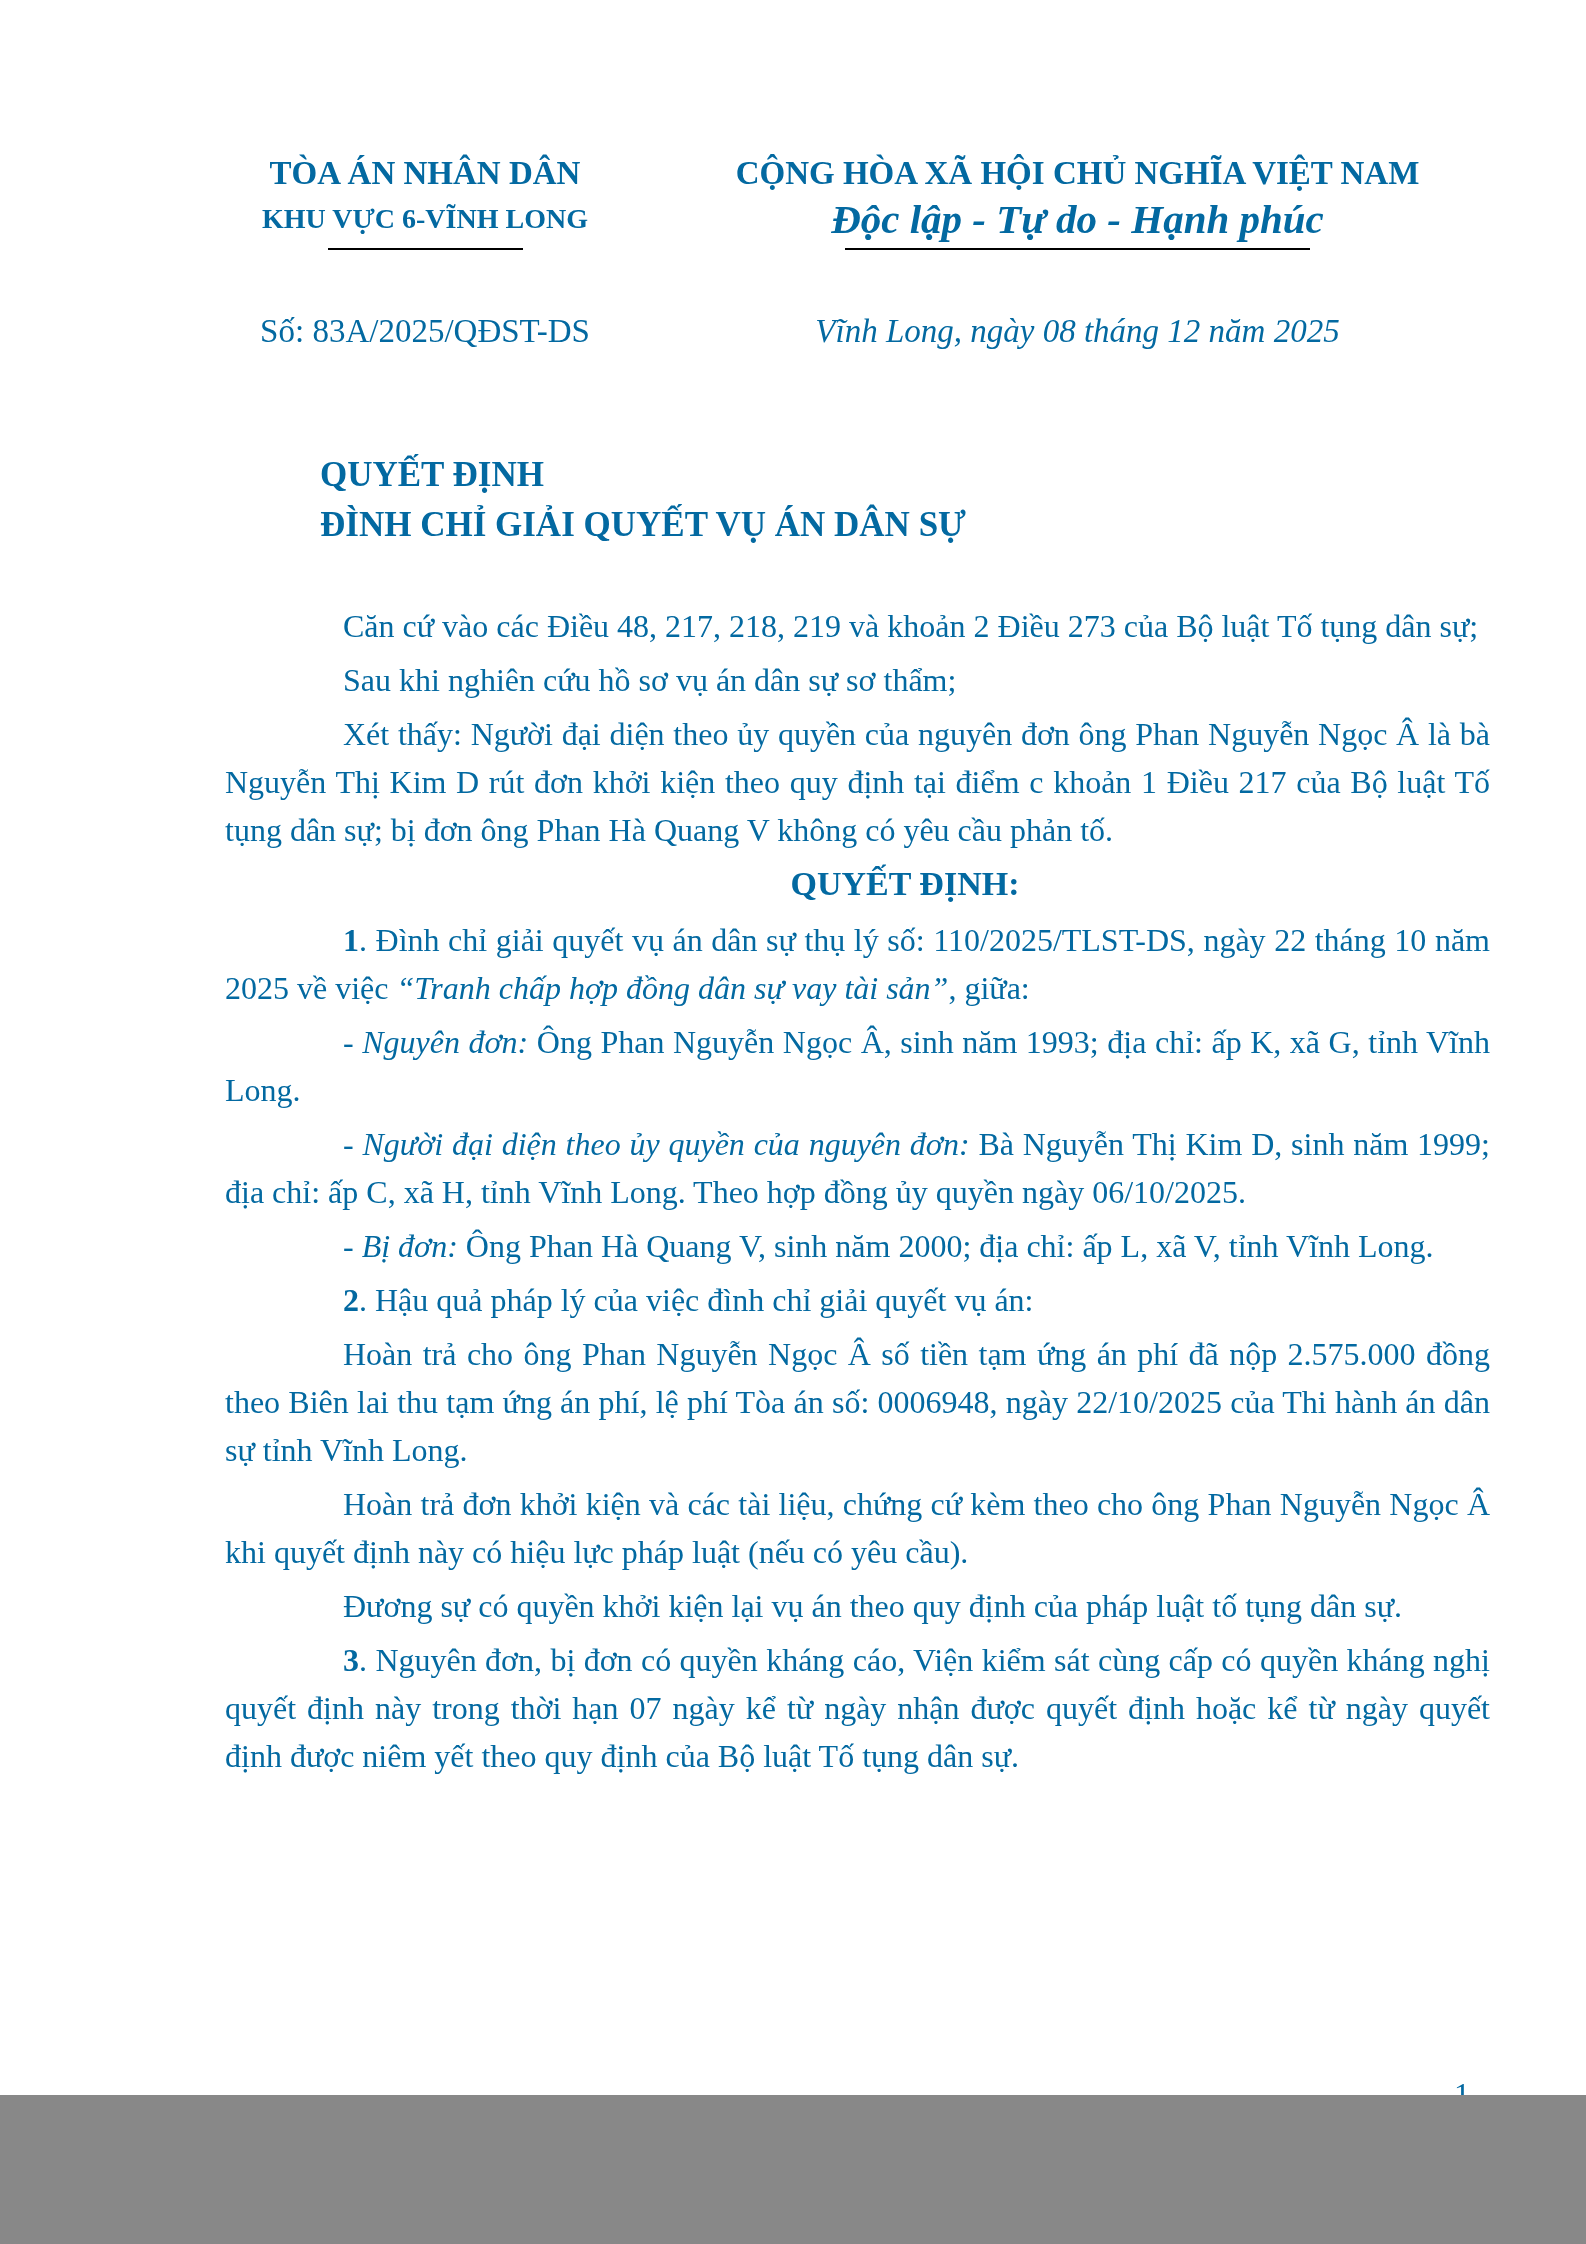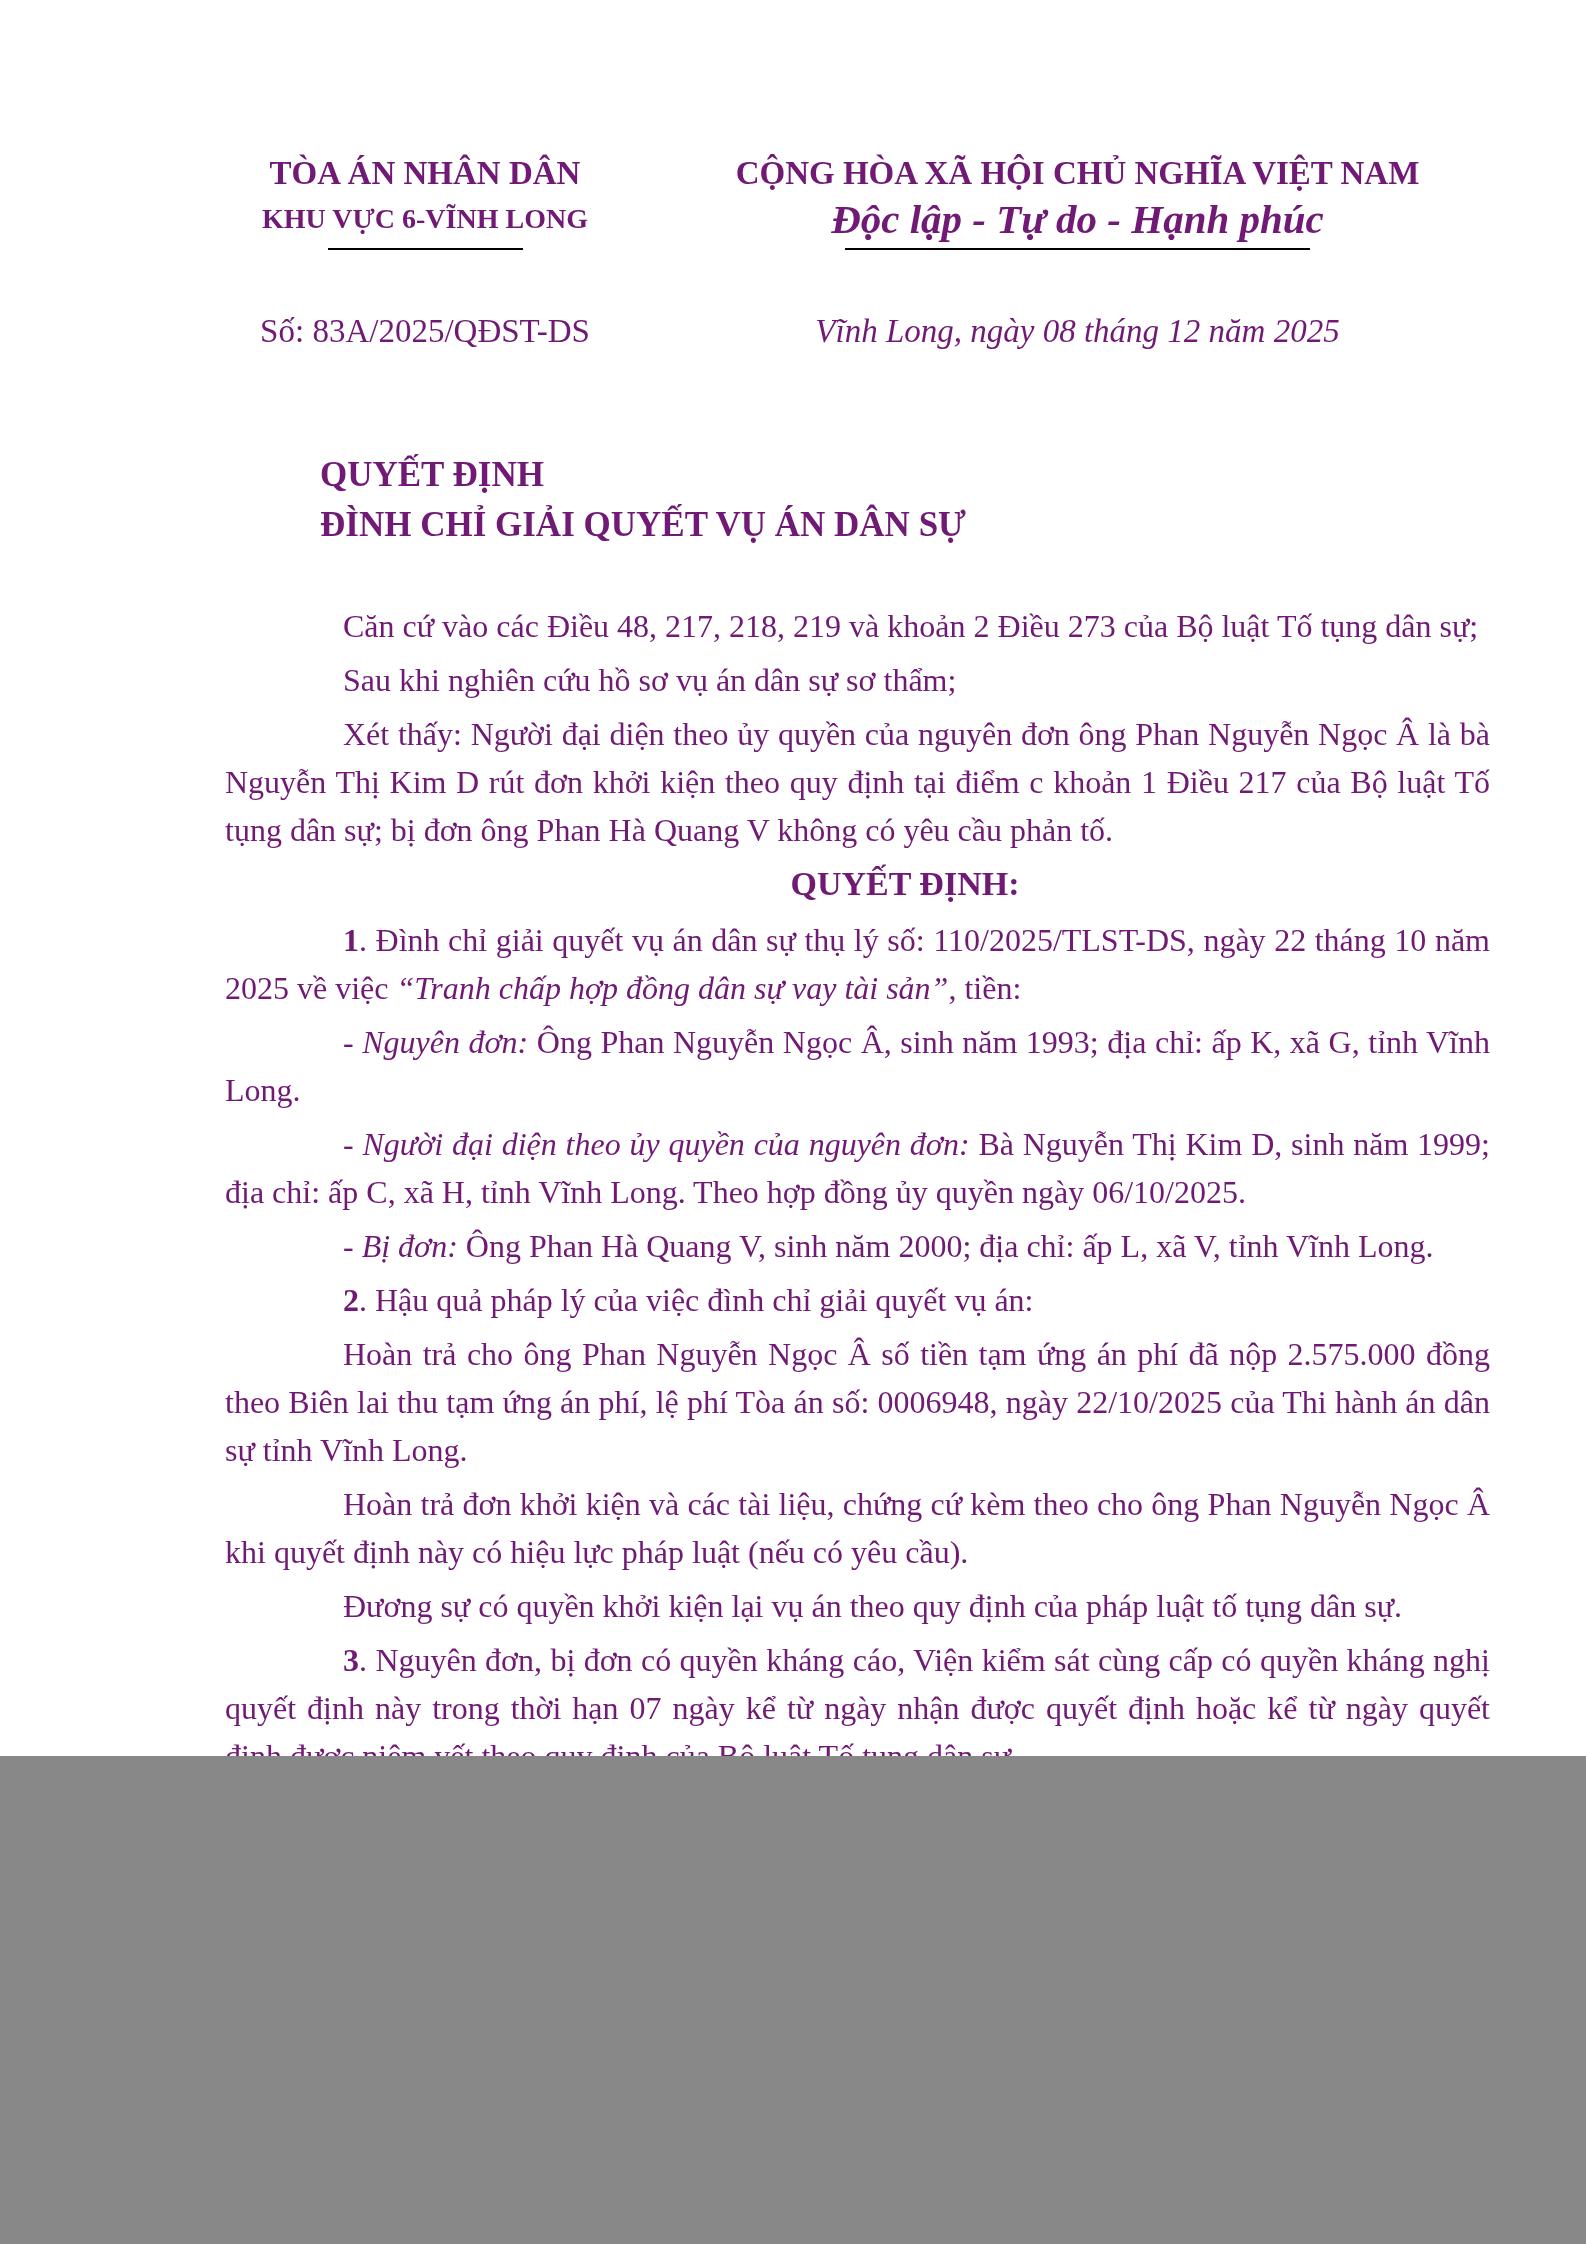--- a/index.html
+++ b/index.html
@@ -1,18 +1,18 @@
 <!DOCTYPE html>
 <html lang="vi"><head>
 <meta charset="utf-8">
 <style>
   html,body{margin:0;padding:0;background:#888;}
   .page{
-    width:1586px;height:1756px;background:#ffffff;position:relative;
-    font-family:"Liberation Serif","DejaVu Serif",serif;color:#701a75;
+    width:1586px;height:2095px;background:#ffffff;position:relative;
+    font-family:"Liberation Serif","DejaVu Serif",serif;color:#0369a1;
     box-sizing:border-box;padding:150px 96px 0 225px;margin:0 auto;
     overflow:hidden;
   }
   .header{display:flex;}
   .header-left{width:400px;text-align:center;flex:none;}
   .header-right{flex:1;margin-left:40px;text-align:center;}
   .hl1{font-size:33px;font-weight:bold;line-height:46px;white-space:nowrap;}
   .hl2{font-size:28px;font-weight:bold;line-height:46px;white-space:nowrap;}
   .hr1{font-size:33px;font-weight:bold;line-height:46px;white-space:nowrap;}
   .hr2{font-size:41px;font-weight:bold;line-height:46px;white-space:nowrap;font-style:italic;}
@@ -56,21 +56,21 @@
   <div class="title-block">
     <div>QUYẾT ĐỊNH</div>
     <div>ĐÌNH CHỈ GIẢI QUYẾT VỤ ÁN DÂN SỰ</div>
   </div>
 
   <div class="body" id="doc-body">
       <div class="p"><span>Căn cứ vào các Điều 48, 217, 218, 219 và khoản 2 Điều 273 của Bộ luật Tố tụng dân sự;</span></div>
       <div class="p"><span>Sau khi nghiên cứu hồ sơ vụ án dân sự sơ thẩm;</span></div>
       <div class="p"><span>Xét thấy: Người đại diện theo ủy quyền của nguyên đơn ông Phan Nguyễn Ngọc Â là bà Nguyễn Thị Kim D rút đơn khởi kiện theo quy định tại điểm c khoản 1 Điều 217 của Bộ luật Tố tụng dân sự; bị đơn ông Phan Hà Quang V không có yêu cầu phản tố.</span></div>
       <div class="h"><span>QUYẾT ĐỊNH:</span></div>
-      <div class="p"><span class="b">1</span><span>. Đình chỉ giải quyết vụ án dân sự thụ lý số: 110/2025/TLST-DS, ngày 22 tháng 10 năm 2025 về việc </span><span class="i">“Tranh chấp hợp đồng dân sự vay tài sản”</span><span>, tiền:</span></div>
+      <div class="p"><span class="b">1</span><span>. Đình chỉ giải quyết vụ án dân sự thụ lý số: 110/2025/TLST-DS, ngày 22 tháng 10 năm 2025 về việc </span><span class="i">“Tranh chấp hợp đồng dân sự vay tài sản”</span><span>, giữa:</span></div>
       <div class="p"><span class="i">- Nguyên đơn: </span><span>Ông Phan Nguyễn Ngọc Â, sinh năm 1993; địa chỉ: ấp K, xã G, tỉnh Vĩnh Long.</span></div>
       <div class="p"><span class="i">- Người đại diện theo ủy quyền của nguyên đơn: </span><span>Bà Nguyễn Thị Kim D, sinh năm 1999; địa chỉ: ấp C, xã H, tỉnh Vĩnh Long. Theo hợp đồng ủy quyền ngày 06/10/2025.</span></div>
       <div class="p"><span class="i">- Bị đơn: </span><span>Ông Phan Hà Quang V, sinh năm 2000; địa chỉ: ấp L, xã V, tỉnh Vĩnh Long.</span></div>
       <div class="p"><span class="b">2</span><span>. Hậu quả pháp lý của việc đình chỉ giải quyết vụ án:</span></div>
       <div class="p"><span>Hoàn trả cho ông Phan Nguyễn Ngọc Â số tiền tạm ứng án phí đã nộp 2.575.000 đồng theo Biên lai thu tạm ứng án phí, lệ phí Tòa án số: 0006948, ngày 22/10/2025 của Thi hành án dân sự tỉnh Vĩnh Long.</span></div>
       <div class="p"><span>Hoàn trả đơn khởi kiện và các tài liệu, chứng cứ kèm theo cho ông Phan Nguyễn Ngọc Â khi quyết định này có hiệu lực pháp luật (nếu có yêu cầu).</span></div>
       <div class="p"><span>Đương sự có quyền khởi kiện lại vụ án theo quy định của pháp luật tố tụng dân sự.</span></div>
       <div class="p"><span class="b">3</span><span>. Nguyên đơn, bị đơn có quyền kháng cáo, Viện kiểm sát cùng cấp có quyền kháng nghị quyết định này trong thời hạn 07 ngày kể từ ngày nhận được quyết định hoặc kể từ ngày quyết định được niêm yết theo quy định của Bộ luật Tố tụng dân sự.</span></div>
     </div>
 

